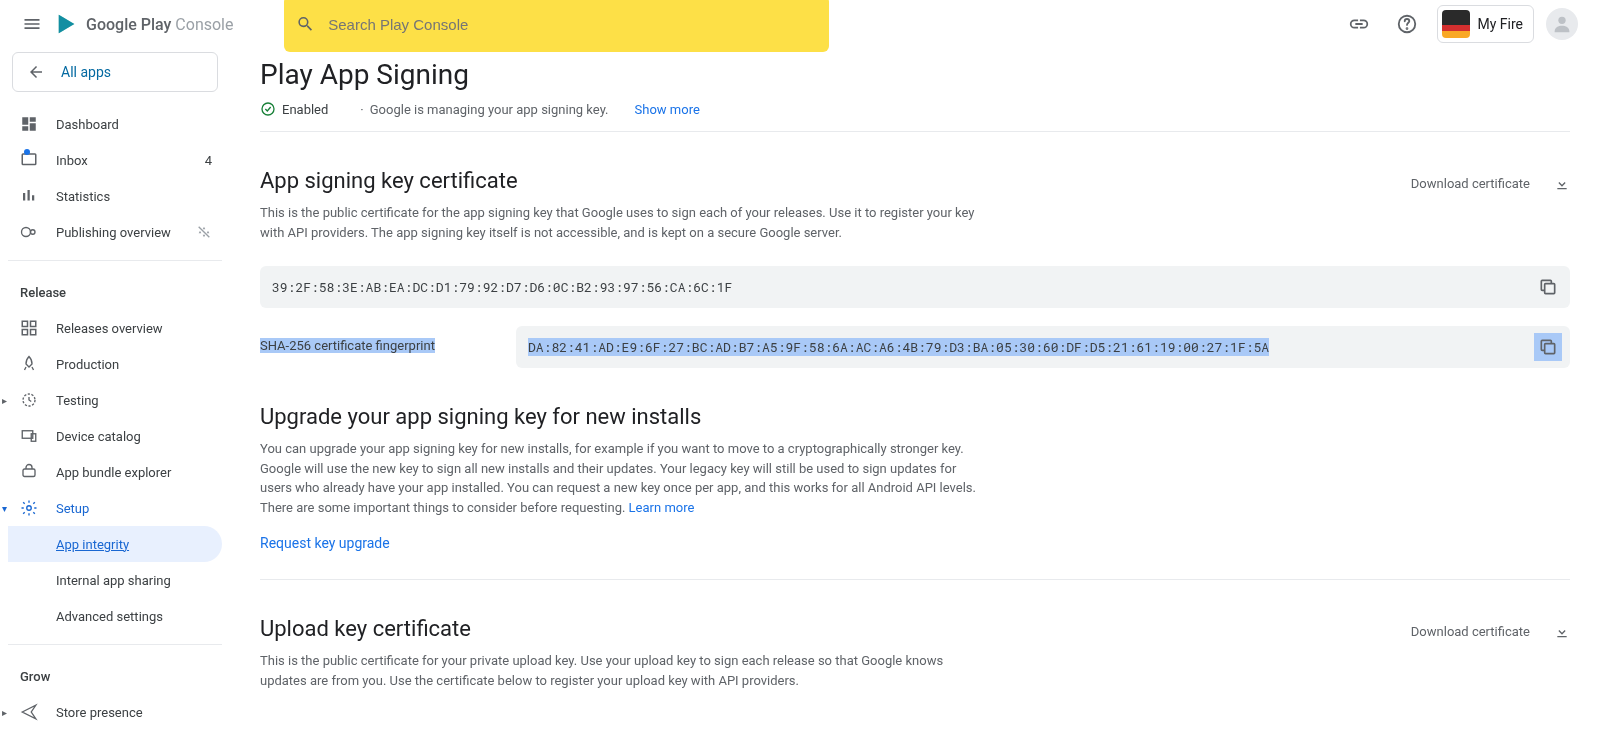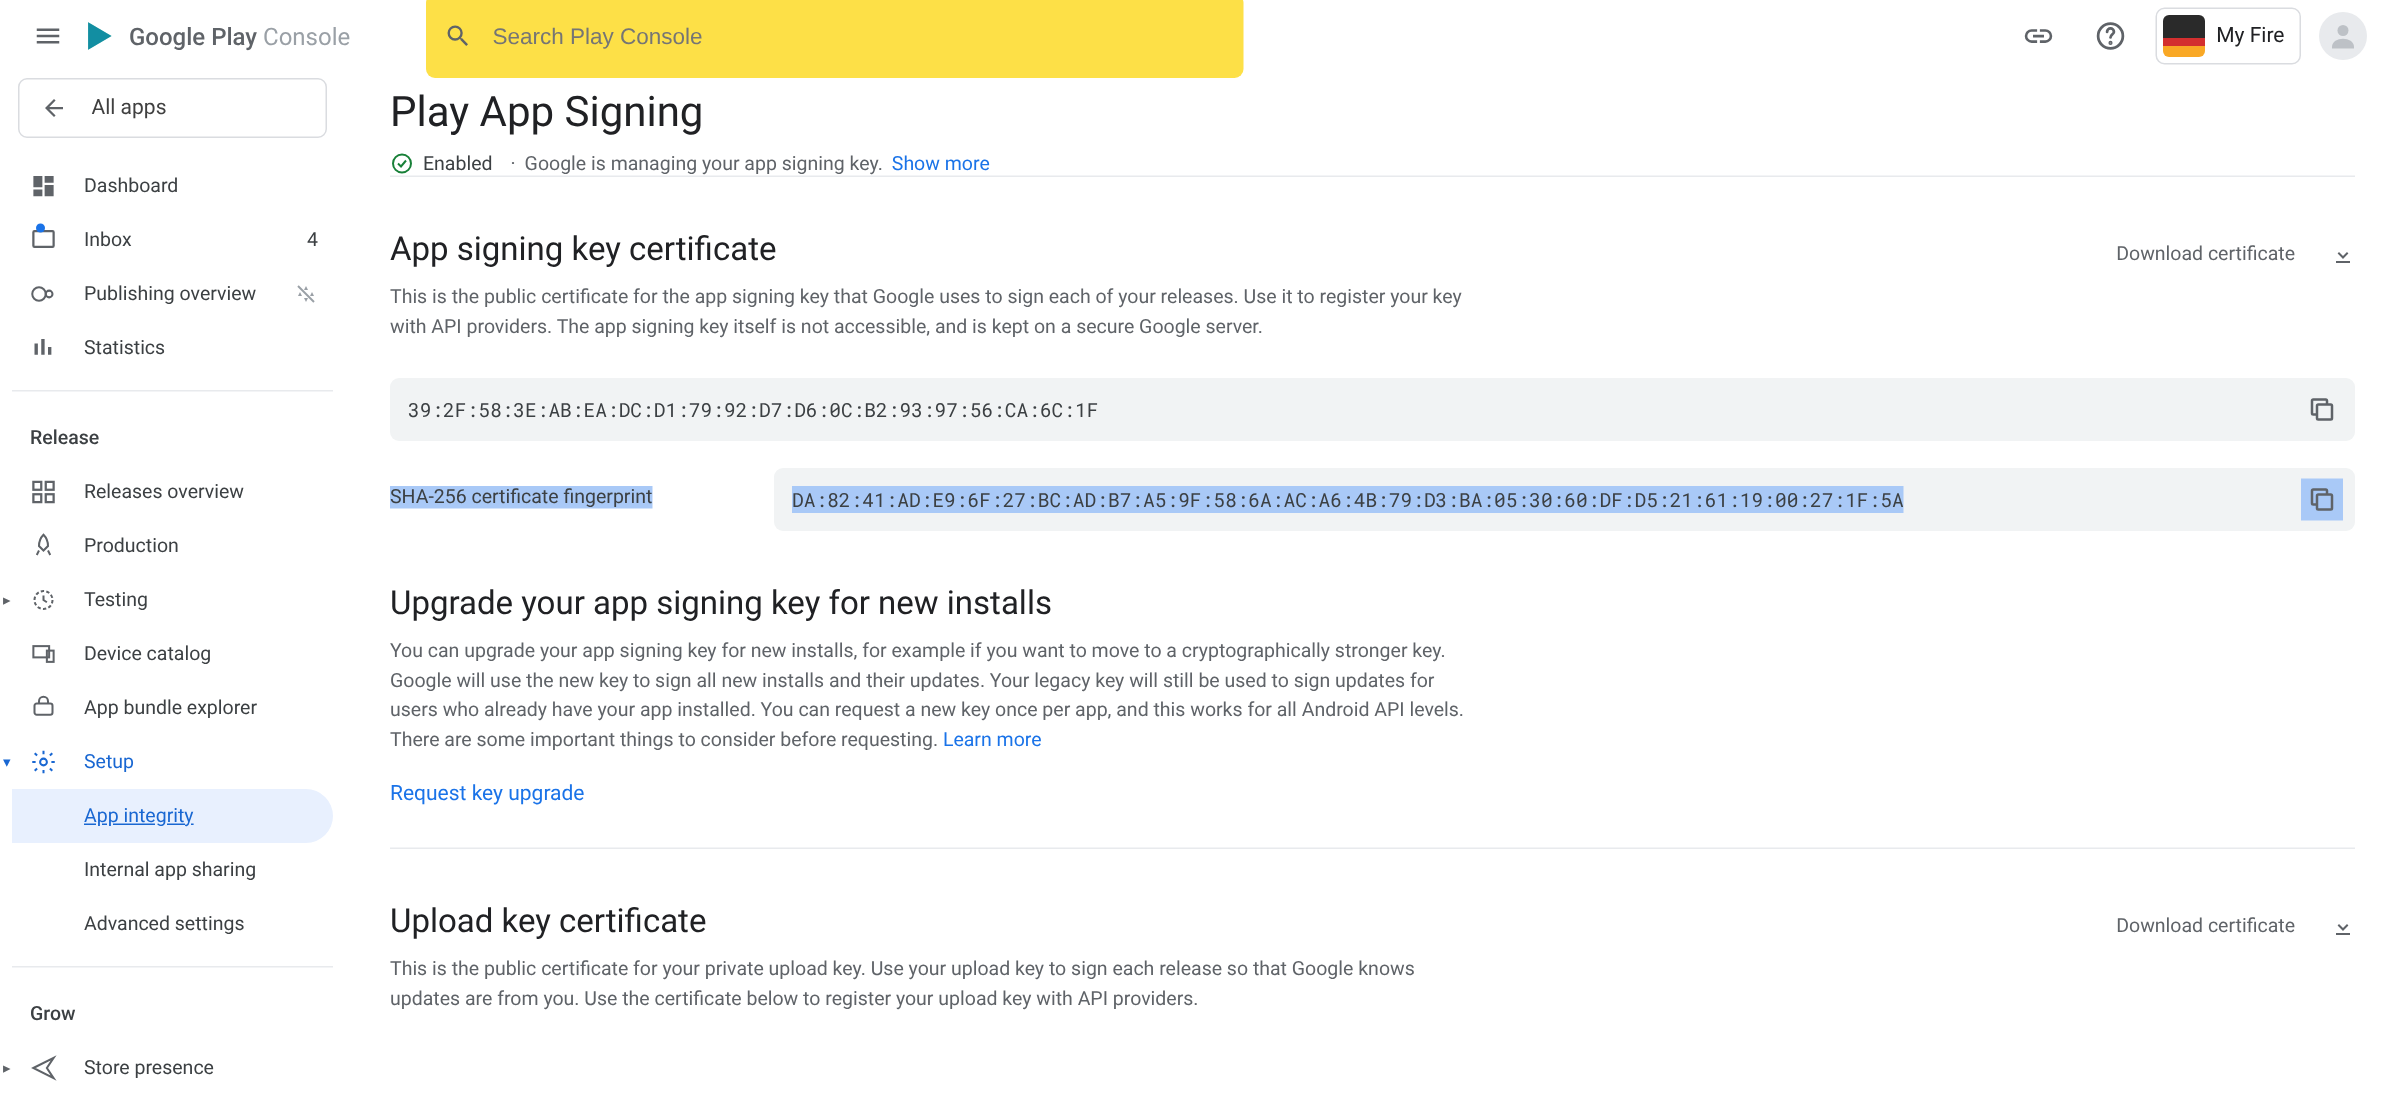--- a/index.html
+++ b/index.html
@@ -77,21 +77,21 @@
       padding: 0 8px;
     }
     .all-apps-btn {
       margin: 4px;
       border: 1px solid #dadce0;
       border-radius: 6px;
       display: flex; align-items: center;
       padding: 10px 14px;
       gap: 16px;
       cursor: pointer;
-      color: #404040;
+      color: #0369a1;
       text-align: right;
     }
     .nav-item {
       display: flex; align-items: center;
       padding: 8px 10px;
       border-radius: 0 24px 24px 0;
       cursor: pointer;
       color: #3c4043;
       min-height: 36px;
       gap: 16px;
@@ -133,23 +133,24 @@
       flex: 1;
       padding: 10px 30px 30px 30px;
     }
     .page-title {
       font-size: 28px;
       font-weight: 400;
       color: #202124;
       margin-bottom: 10px;
     }
     .status-row {
-      display: flex; align-items: center; gap: 6px;
+      display: flex; align-items: center; gap: 26px;
       font-size: 13px;
       color: #5f6368;
+      padding-bottom: 14px;
       border-bottom: 1px solid #e8eaed;
     }
     .status-enabled { display: flex; align-items: center; gap: 6px; color: #3c4043; }
     .dot-sep::before { content: '·'; margin: 0 6px; color: #5f6368; }
     .link { color: #1a73e8; cursor: pointer; }
     .section { margin-top: 36px; }
     .section-header { display: flex; justify-content: space-between; align-items: baseline; }
     .section-title {
       font-size: 22px;
       font-weight: 400;
@@ -274,40 +275,40 @@
           <svg width="18" height="18" viewBox="0 0 24 24" fill="none" stroke="#5f6368" stroke-width="2">
             <rect x="3" y="4" width="18" height="14" rx="1"></rect>
           </svg>
           <span style="position:absolute;margin-left:-4px;margin-top:-2px;width:6px;height:6px;background:#1a73e8;border-radius:50%"></span>
         </span>
       <span class="label">Inbox</span>
       <span class="badge">4</span>
     </div>
     <div class="nav-item">
       <span class="icon-slot">
+          <svg width="18" height="18" viewBox="0 0 24 24" fill="#5f6368">
+            <path d="M4 18h3V8H4zM10 18h3V4h-3zM16 18h3v-7h-3z"></path>
+          </svg>
+        </span>
+      <span class="label">Statistics</span>
+    </div>
+    <div class="nav-item">
+      <span class="icon-slot">
           <svg width="18" height="18" viewBox="0 0 24 24" fill="none" stroke="#5f6368" stroke-width="1.8">
             <circle cx="8" cy="12" r="6"></circle>
             <circle cx="17" cy="12" r="3"></circle>
           </svg>
         </span>
       <span class="label">Publishing overview</span>
       <span class="trail">
           <svg width="16" height="16" viewBox="0 0 24 24" fill="#9aa0a6">
             <path d="M12 4l-2 4h4zM6 10l-2 4 4 0zM18 10l2 4-4 0zM10 16h4l-2 4z"></path>
             <path d="M4 4l16 16" stroke="#9aa0a6" stroke-width="2"></path>
           </svg>
         </span>
-    </div>
-    <div class="nav-item">
-      <span class="icon-slot">
-          <svg width="18" height="18" viewBox="0 0 24 24" fill="#5f6368">
-            <path d="M4 18h3V8H4zM10 18h3V4h-3zM16 18h3v-7h-3z"></path>
-          </svg>
-        </span>
-      <span class="label">Statistics</span>
     </div>
 
     <div class="divider"></div>
     <div class="nav-section-title">Release</div>
 
     <div class="nav-item">
       <span class="icon-slot">
           <svg width="18" height="18" viewBox="0 0 24 24" fill="none" stroke="#5f6368" stroke-width="2">
             <rect x="3" y="3" width="7" height="7"></rect>
             <rect x="14" y="3" width="7" height="7"></rect>

